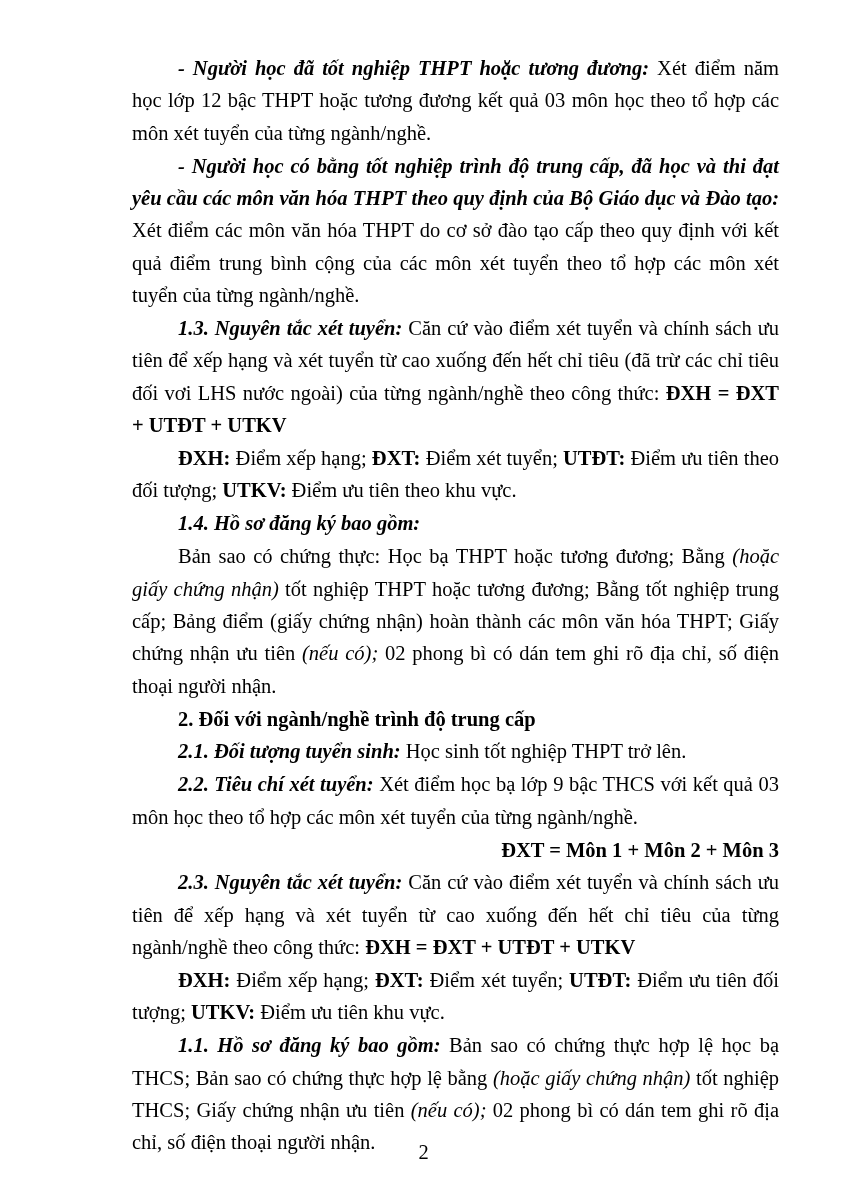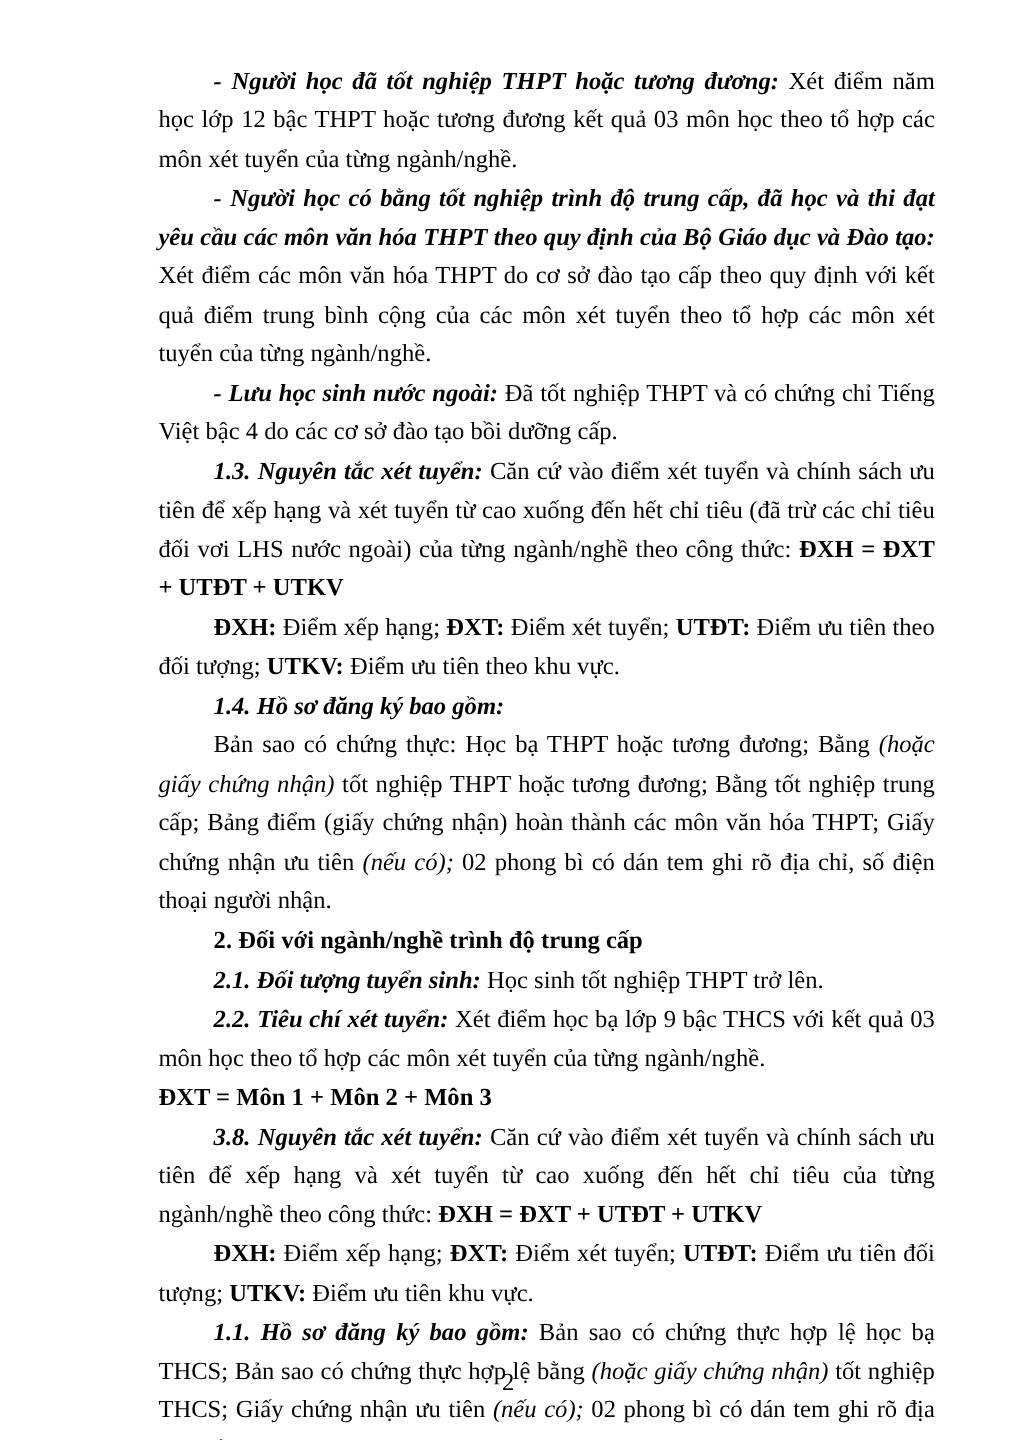--- a/index.html
+++ b/index.html
@@ -26,21 +26,21 @@
     font-size: 20.5px;
     line-height: 1.58;
     text-align: justify;
     text-justify: inter-word;
   }
   p {
     margin: 0 0 0.5px 0;
     text-indent: 46px;
   }
   p.center {
-    text-align: left;
+    text-align: right;
     text-indent: 0;
   }
   .bi {
     font-weight: bold;
     font-style: italic;
   }
   .b {
     font-weight: bold;
   }
   .i {
@@ -63,23 +63,20 @@
   <div class="doc-body">
 
     <p>
       <span class="bi">- Người học đã tốt nghiệp THPT hoặc tương đương:</span><span> Xét điểm năm học lớp 12 bậc THPT hoặc tương đương kết quả 03 môn học theo tổ hợp các môn xét tuyển của từng ngành/nghề.</span>
     </p>
 
     <p>
       <span class="bi">- Người học có bằng tốt nghiệp trình độ trung cấp, đã học và thi đạt yêu cầu các môn văn hóa THPT theo quy định của Bộ Giáo dục và Đào tạo:</span><span> Xét điểm các môn văn hóa THPT do cơ sở đào tạo cấp theo quy định với kết quả điểm trung bình cộng của các môn xét tuyển theo tổ hợp các môn xét tuyển của từng ngành/nghề.</span>
     </p>
 
-    <p>
-      <span class="bi">- Lưu học sinh nước ngoài:</span><span> Đã tốt nghiệp THPT và có chứng chỉ Tiếng Việt bậc 4 do các cơ sở đào tạo bồi dưỡng cấp.</span>
-    </p>
 
     <p>
       <span class="bi">1.3. Nguyên tắc xét tuyển:</span><span> Căn cứ vào điểm xét tuyển và chính sách ưu tiên để xếp hạng và xét tuyển từ cao xuống đến hết chỉ tiêu (đã trừ các chỉ tiêu đối vơi LHS nước ngoài) của từng ngành/nghề theo công thức: </span><span class="b">ĐXH = ĐXT + UTĐT + UTKV</span>
     </p>
 
     <p>
       <span class="b">ĐXH:</span><span> Điểm xếp hạng; </span><span class="b">ĐXT:</span><span> Điểm xét tuyển; </span><span class="b">UTĐT:</span><span> Điểm ưu tiên theo đối tượng; </span><span class="b">UTKV:</span><span> Điểm ưu tiên theo khu vực.</span>
     </p>
 
     <p>
@@ -100,21 +97,21 @@
 
     <p>
       <span class="bi">2.2. Tiêu chí xét tuyển:</span><span> Xét điểm học bạ lớp 9 bậc THCS với kết quả 03 môn học theo tổ hợp các môn xét tuyển của từng ngành/nghề.</span>
     </p>
 
     <p class="center">
       <span class="b">ĐXT = Môn 1 + Môn 2 + Môn 3</span>
     </p>
 
     <p>
-      <span class="bi">3.8. Nguyên tắc xét tuyển:</span><span> Căn cứ vào điểm xét tuyển và chính sách ưu tiên để xếp hạng và xét tuyển từ cao xuống đến hết chỉ tiêu của từng ngành/nghề theo công thức: </span><span class="b">ĐXH = ĐXT + UTĐT + UTKV</span>
+      <span class="bi">2.3. Nguyên tắc xét tuyển:</span><span> Căn cứ vào điểm xét tuyển và chính sách ưu tiên để xếp hạng và xét tuyển từ cao xuống đến hết chỉ tiêu của từng ngành/nghề theo công thức: </span><span class="b">ĐXH = ĐXT + UTĐT + UTKV</span>
     </p>
 
     <p>
       <span class="b">ĐXH:</span><span> Điểm xếp hạng; </span><span class="b">ĐXT:</span><span> Điểm xét tuyển; </span><span class="b">UTĐT:</span><span> Điểm ưu tiên đối tượng; </span><span class="b">UTKV:</span><span> Điểm ưu tiên khu vực.</span>
     </p>
 
     <p>
       <span class="bi">1.1. Hồ sơ đăng ký bao gồm:</span><span> Bản sao có chứng thực hợp lệ học bạ THCS; Bản sao có chứng thực hợp lệ bằng </span><span class="i">(hoặc giấy chứng nhận)</span><span> tốt nghiệp THCS; Giấy chứng nhận ưu tiên </span><span class="i">(nếu có);</span><span> 02 phong bì có dán tem ghi rõ địa chỉ, số điện thoại người nhận.</span>
     </p>
 

